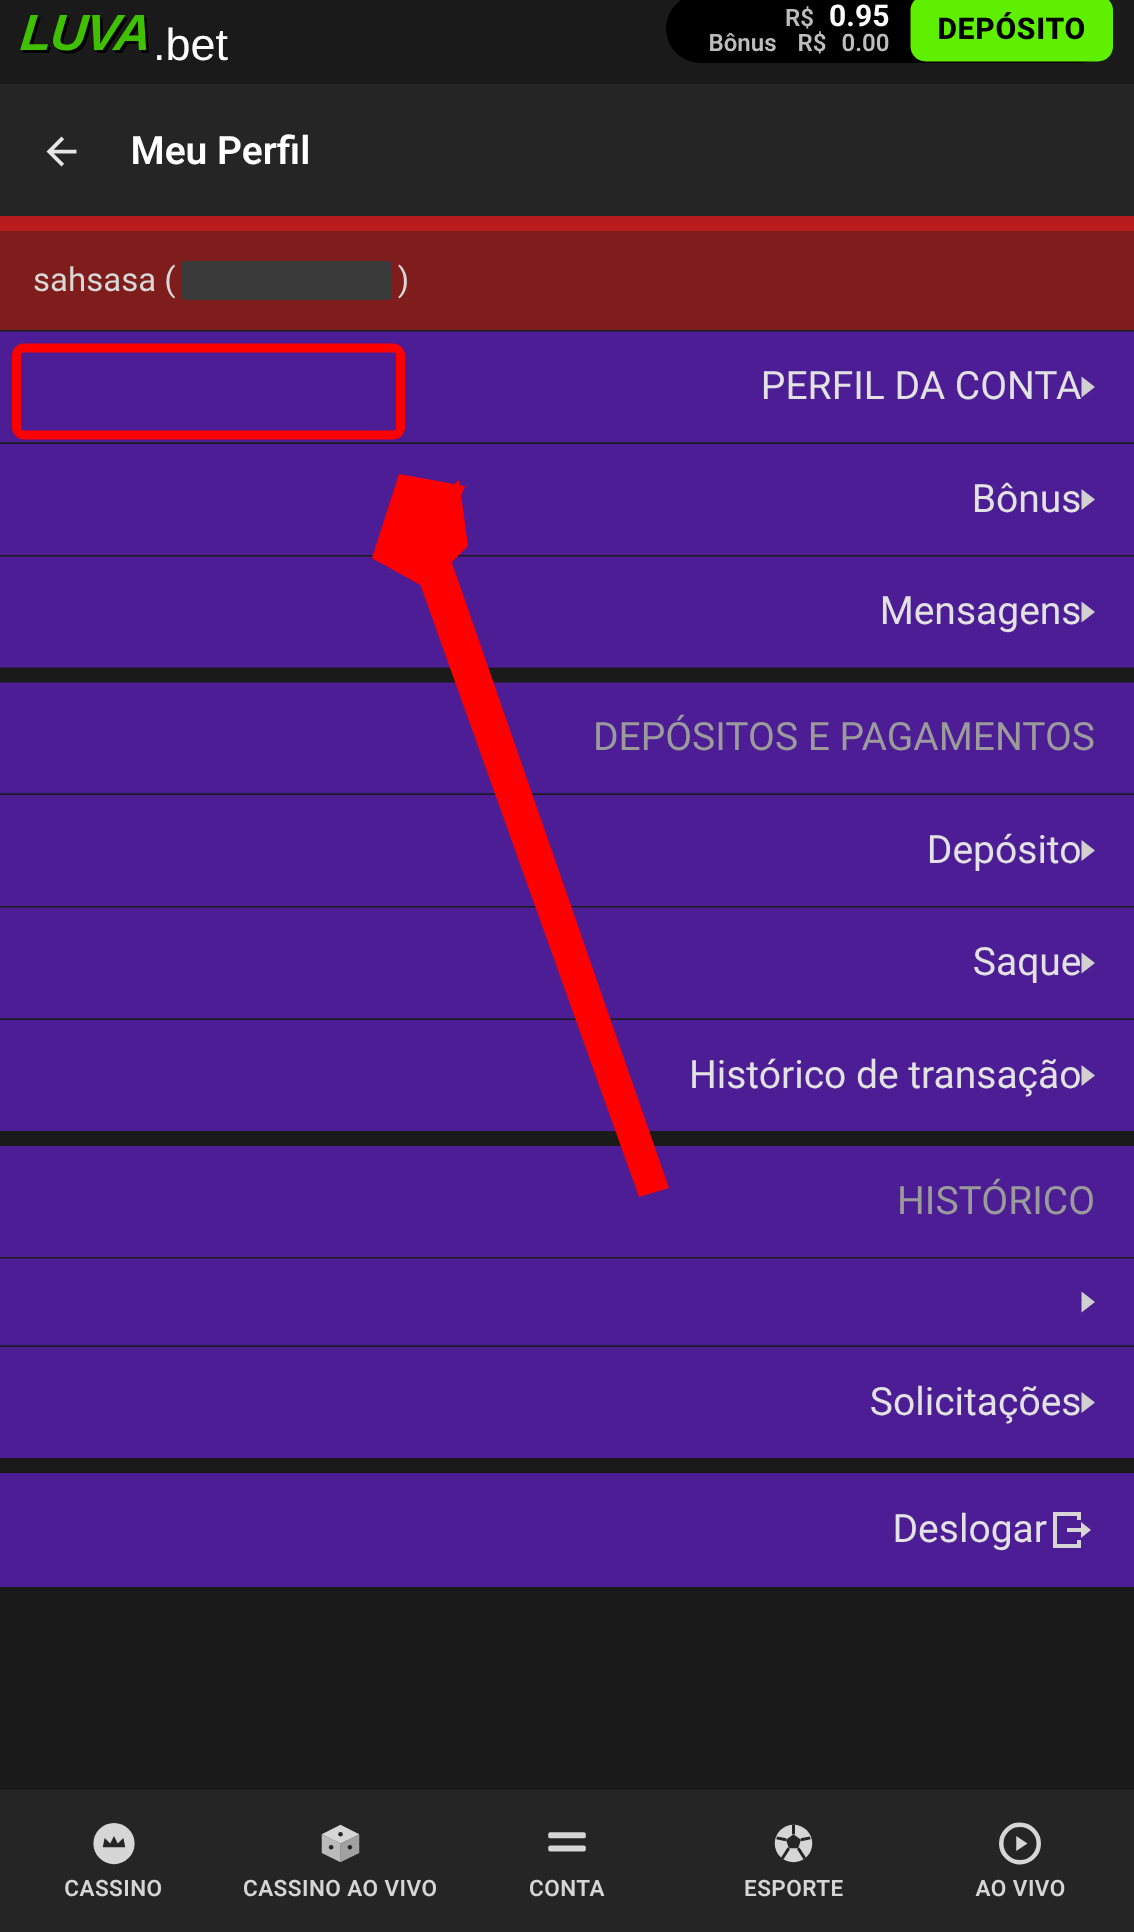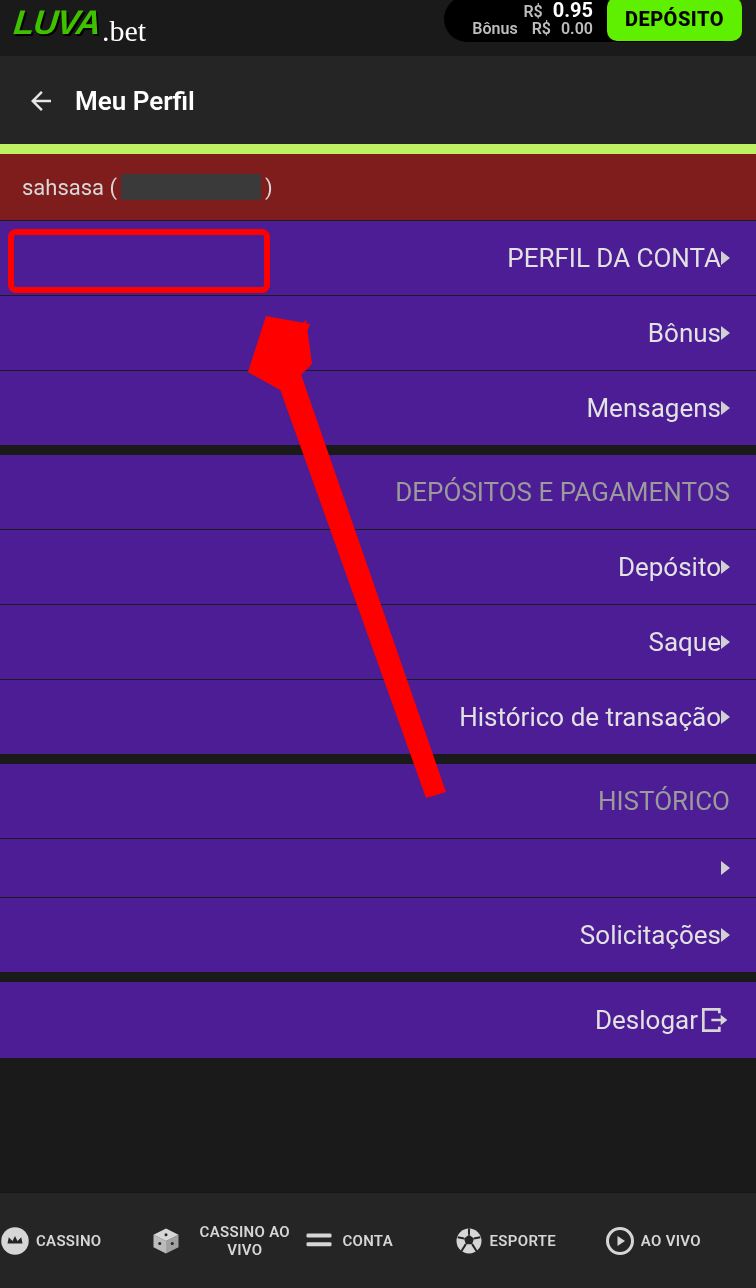--- a/index.html
+++ b/index.html
@@ -35,21 +35,21 @@
     font-family: Impact, "Arial Black", sans-serif;
     font-weight: 900;
     font-style: italic;
     font-size: 34px;
     color: #3fc100;
     letter-spacing: -1px;
     text-shadow: 2px 2px 0 #000;
     transform: skewX(-6deg);
   }
   .logo-bet {
-    font-family: Liberation Serif, serif;
+    font-family: Liberation Sans, sans-serif;
     font-size: 30px;
     color: #fff;
     margin-left: 2px;
     margin-top: 18px;
   }
 
   .balance-block {
     background: #000;
     border-radius: 30px 30px 30px 30px;
     display: flex;
@@ -103,24 +103,24 @@
     font-size: 20px;
     border-radius: 10px;
     padding: 10px 18px;
     letter-spacing: 0.5px;
   }
 
   
   .titlebar {
     display: flex;
     align-items: center;
-    gap: 19px;
+    gap: 31px;
     padding: 30px 18px 28px 26px;
     background: #252525;
-    border-bottom: 10px solid #bef264;
+    border-bottom: 10px solid #b91c1c;
   }
   .back-arrow {
     width: 30px;
     height: 30px;
   }
   .title-text {
     color: #fff;
     font-size: 26px;
     font-weight: 600;
   }
@@ -210,20 +210,21 @@
     bottom: 0;
     height: 96px;
     background: #252525;
     display: flex;
     justify-content: space-around;
     align-items: center;
     border-top: 1px solid #151515;
   }
   .nav-item {
     display: flex;
+    flex-direction: column;
     align-items: center;
     gap: 6px;
     color: #d6d6d6;
     font-size: 15px;
     font-weight: 600;
     letter-spacing: 0.3px;
     text-align: center;
     flex: 1;
   }
   .nav-icon {

